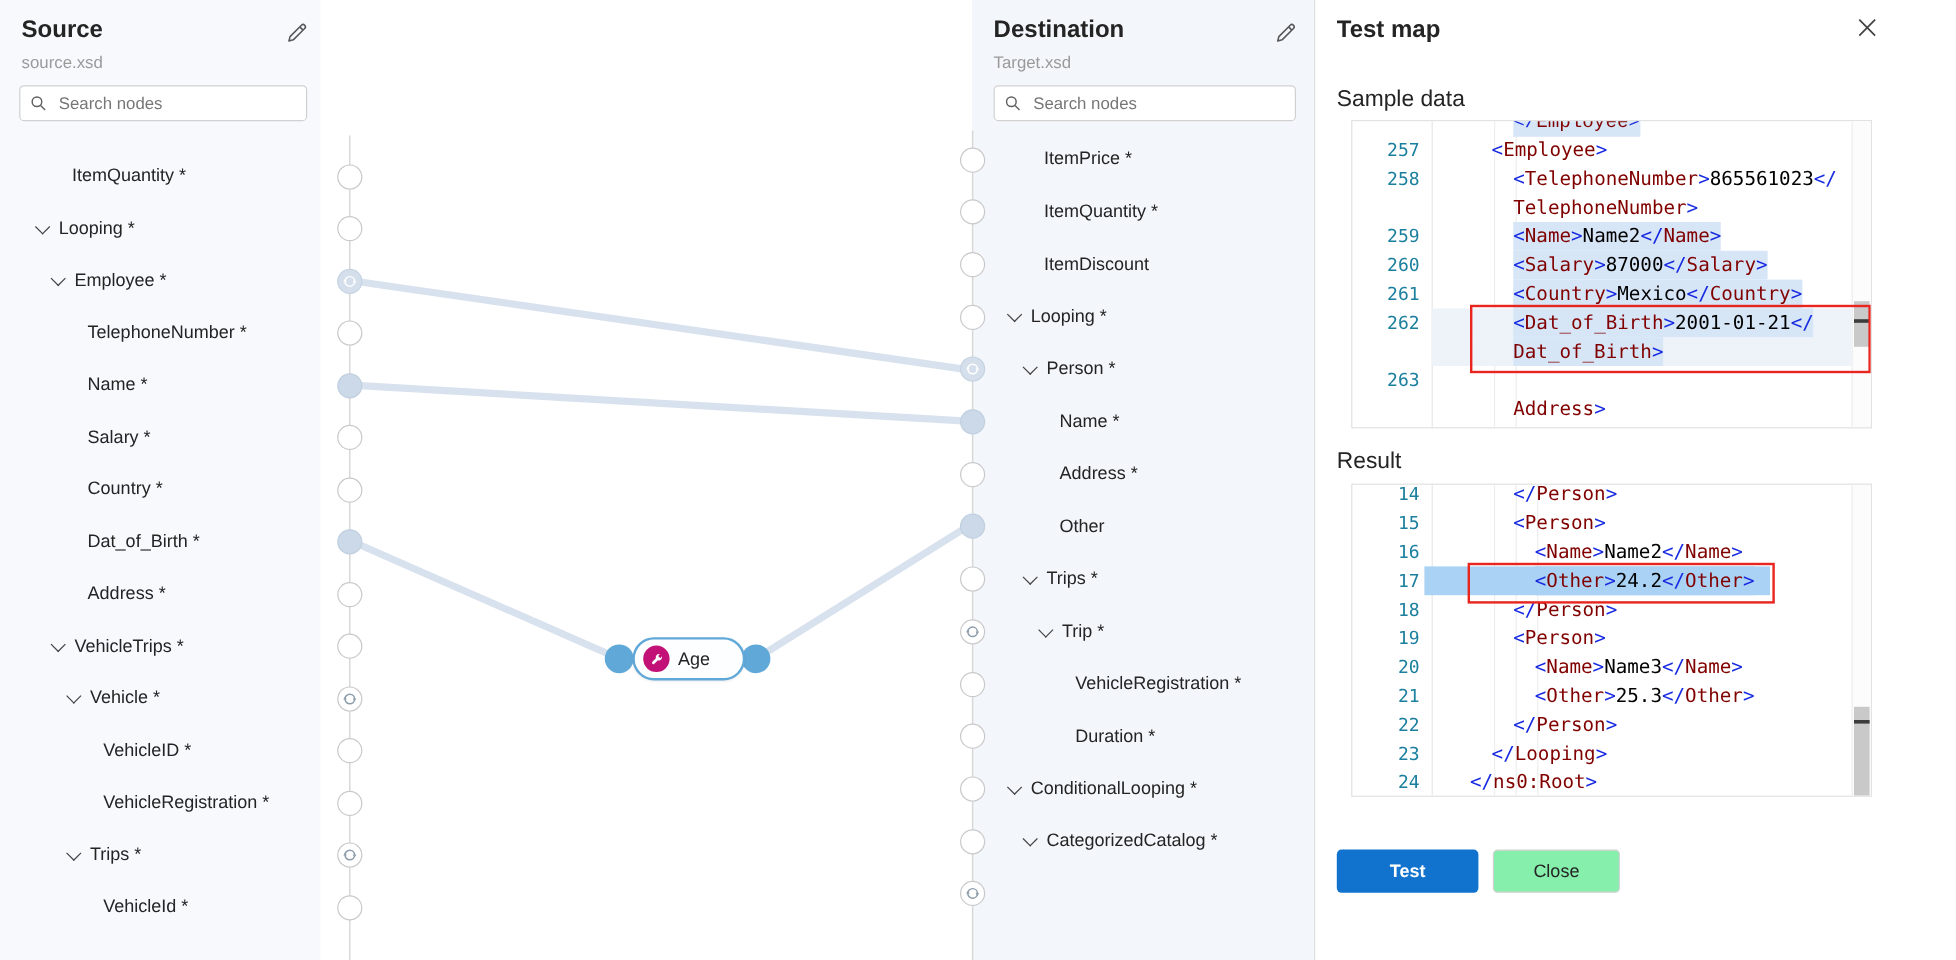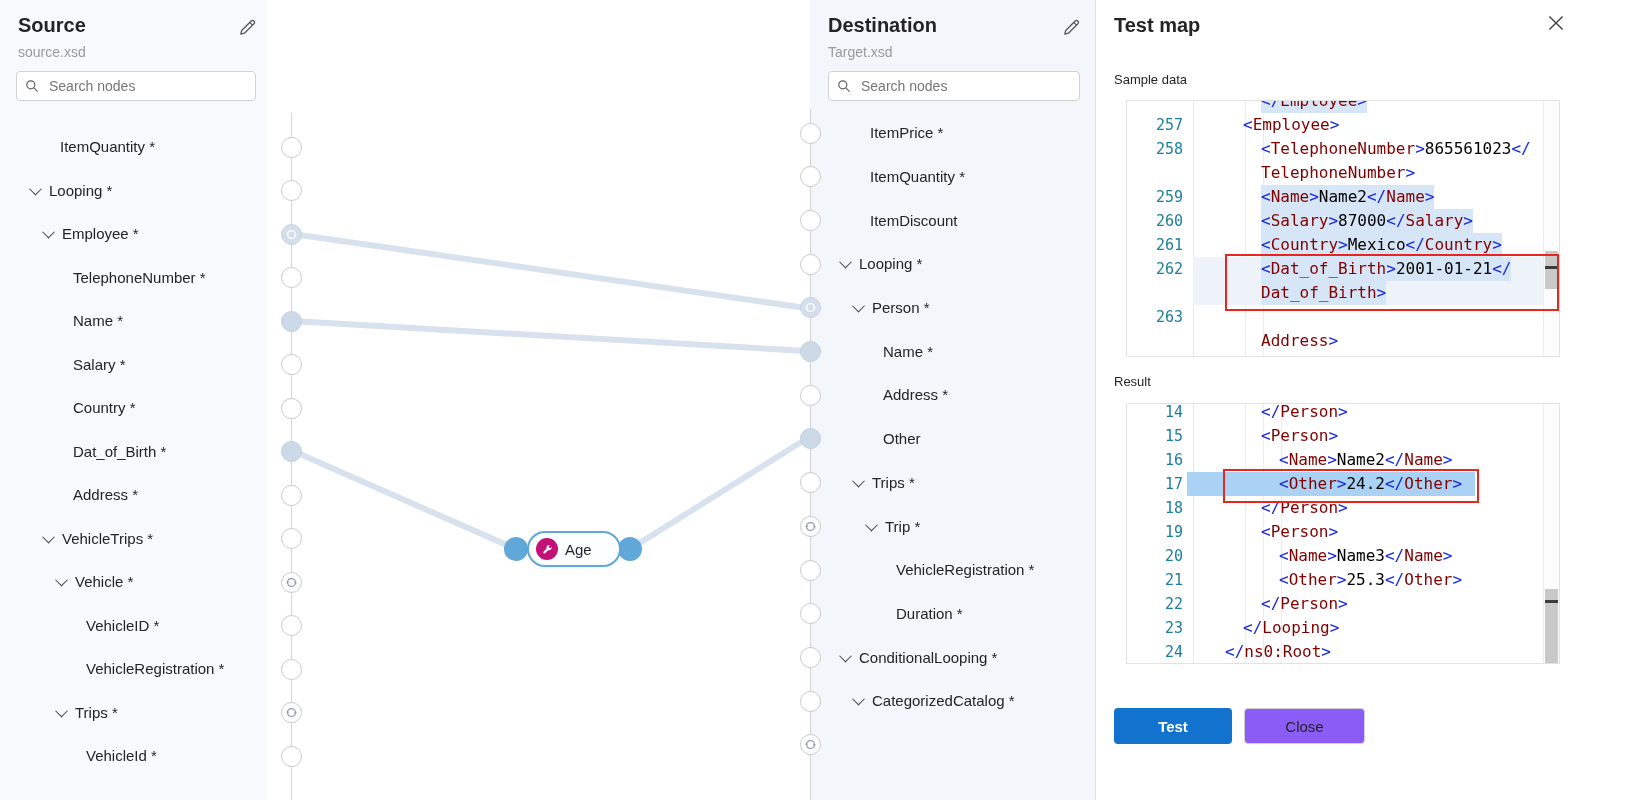--- a/index.html
+++ b/index.html
@@ -57,21 +57,21 @@
   .fn-icon{width:22px;height:22px;border-radius:50%;background:var(--function-icon,#c31277);
            display:flex;align-items:center;justify-content:center;flex:none;}
   .fn-icon svg{width:13px;height:13px;}
   #age-label{font-size:15px;color:#242424;}
 
   
   #test-panel{position:absolute;left:1095px;top:0;bottom:0;width:535px;background:#fff;
               border-left:1px solid #e0e0e0;z-index:4;box-sizing:border-box;}
   #test-title{position:absolute;left:18px;top:14px;font-size:20px;font-weight:700;}
   #close-x{position:absolute;left:449px;top:12px;width:22px;height:22px;cursor:pointer;}
-  .section-label{position:absolute;left:18px;font-size:13px;color:#242424;}
+  .section-label{position:absolute;left:18px;font-size:19px;color:#242424;}
   #sample-label{top:72px;}
   #result-label{top:374px;}
 
   .editor{position:absolute;left:30px;width:434px;background:#fff;border:1px solid #e2e2e2;
           box-sizing:border-box;overflow:hidden;}
   #sample-editor{top:100px;height:257px;}
   #result-editor{top:403px;height:261px;}
   .code-scroll{position:absolute;left:0;right:15px;}
   .code-line{position:relative;height:24px;line-height:24px;white-space:pre;
              font-family:"DejaVu Sans Mono",monospace;font-size:16px;}
@@ -90,21 +90,21 @@
   .sb-track{position:absolute;right:0;top:0;bottom:0;width:15px;background:#fcfcfc;border-left:1px solid #ededed;}
   .sb-thumb{position:absolute;right:1px;width:13px;background:#c9c9c9;cursor:pointer;}
   .sb-mark{position:absolute;right:1px;width:13px;height:3px;background:#3c3c3c;z-index:2;}
   .redbox{position:absolute;border:2px solid var(--annotation,#e8251f);z-index:3;pointer-events:none;}
   #redbox-sample{left:98px;top:153px;width:330px;height:53px;}
   #redbox-result{left:96px;top:65px;width:252px;height:30px;}
 
   .btn{position:absolute;top:708px;height:36px;border-radius:4px;font-size:15px;
        display:flex;align-items:center;justify-content:center;cursor:pointer;box-sizing:border-box;}
   #test-btn{left:18px;width:118px;background:var(--accent,#1173cd);color:#fff;font-weight:700;border:none;}
-  #close-btn{left:148px;width:121px;background:#8b5cf6;color:#242424;border:1px solid #d1d1d1;}
+  #close-btn{left:148px;width:106px;background:#86efac;color:#242424;border:1px solid #d1d1d1;}
 </style>
 </head>
 <body>
 
 <div class="schema-panel" id="source-panel">
   <div class="panel-title">Source</div>
   <div class="panel-sub">source.xsd</div>
   <span class="pencil">
     <svg viewBox="0 0 20 20" fill="none" stroke="#575757" stroke-width="1.3" stroke-linejoin="round">
       <path d="M3.8 16.2l.9-3.7L14.2 3a1.9 1.9 0 0 1 2.7 2.7l-9.5 9.5-3.6 1z"></path>
@@ -343,21 +343,21 @@
       </svg>
   </span>
 
   <div class="section-label" id="sample-label">Sample data</div>
   <div class="editor" id="sample-editor">
     <div class="gut-sep"></div>
 
   <div class="guide" style="left: 118px;"></div>
       <div class="guide" style="left: 136px;"></div>
       <div class="code-scroll" style="top: -12px;">
-        <div class="code-line"><div class="gutter"></div><div class="code-text hl" style="margin-left: 134px;"><span class="tk-d">&lt;/</span><span class="tk-t">Employee</span><span class="tk-d">&gt;</span></div></div>
+        <div class="code-line"><div class="gutter"></div><div class="code-text hl" style="margin-left: 134px; font-family: Liberation Mono, monospace;"><span class="tk-d">&lt;/</span><span class="tk-t">Employee</span><span class="tk-d">&gt;</span></div></div>
         <div class="code-line"><div class="gutter">257</div><div class="code-text" style="margin-left: 116px;"><span class="tk-d">&lt;</span><span class="tk-t">Employee</span><span class="tk-d">&gt;</span></div></div>
         <div class="code-line"><div class="gutter">258</div><div class="code-text" style="margin-left: 134px;"><span class="tk-d">&lt;</span><span class="tk-t">TelephoneNumber</span><span class="tk-d">&gt;</span><span class="tk-x">865561023</span><span class="tk-d">&lt;/</span></div></div>
         <div class="code-line"><div class="gutter"></div><div class="code-text" style="margin-left: 134px;"><span class="tk-t">TelephoneNumber</span><span class="tk-d">&gt;</span></div></div>
         <div class="code-line"><div class="gutter">259</div><div class="code-text hl" style="margin-left: 134px;"><span class="tk-d">&lt;</span><span class="tk-t">Name</span><span class="tk-d">&gt;</span><span class="tk-x">Name2</span><span class="tk-d">&lt;/</span><span class="tk-t">Name</span><span class="tk-d">&gt;</span></div></div>
         <div class="code-line"><div class="gutter">260</div><div class="code-text hl" style="margin-left: 134px;"><span class="tk-d">&lt;</span><span class="tk-t">Salary</span><span class="tk-d">&gt;</span><span class="tk-x">87000</span><span class="tk-d">&lt;/</span><span class="tk-t">Salary</span><span class="tk-d">&gt;</span></div></div>
         <div class="code-line"><div class="gutter">261</div><div class="code-text hl" style="margin-left: 134px;"><span class="tk-d">&lt;</span><span class="tk-t">Country</span><span class="tk-d">&gt;</span><span class="tk-x">Mexico</span><span class="tk-d">&lt;/</span><span class="tk-t">Country</span><span class="tk-d">&gt;</span></div></div>
         <div class="code-line cur"><div class="gutter">262</div><div class="code-text hl" style="margin-left: 134px;"><span class="tk-d">&lt;</span><span class="tk-t">Dat_of_Birth</span><span class="tk-d">&gt;</span><span class="tk-x">2001-01-21</span><span class="tk-d">&lt;/</span></div></div>
         <div class="code-line cur"><div class="gutter"></div><div class="code-text hl" style="margin-left: 134px;"><span class="tk-t">Dat_of_Birth</span><span class="tk-d">&gt;</span></div></div>
         <div class="code-line"><div class="gutter">263</div></div>
         <div class="code-line"><div class="gutter"></div><div class="code-text" style="margin-left: 134px;"><span class="tk-t">Address</span><span class="tk-d">&gt;</span></div></div>

